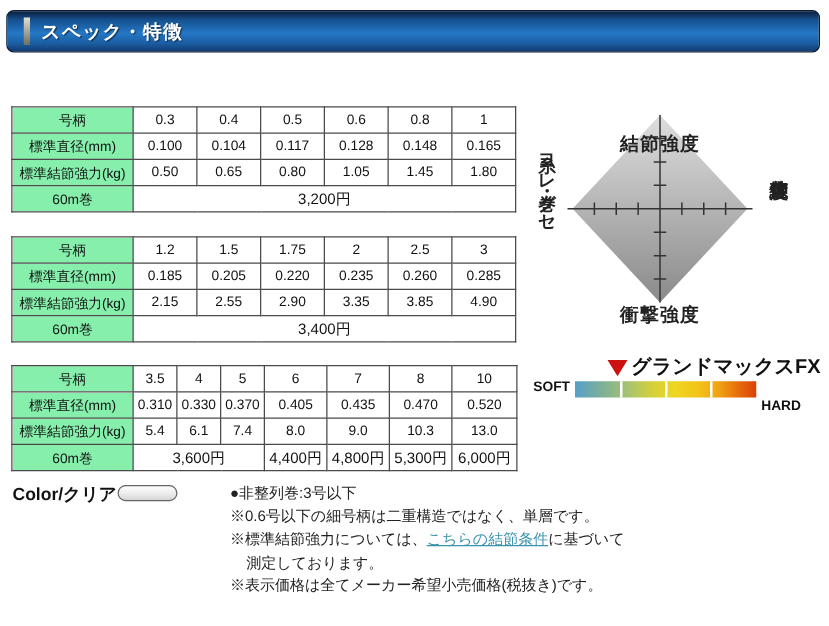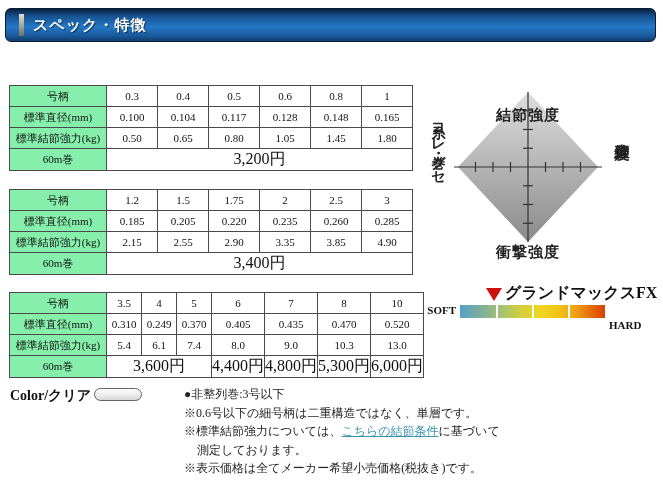--- a/index.html
+++ b/index.html
@@ -1,34 +1,34 @@
 <!DOCTYPE html>
 <html><head>
 <meta charset="utf-8">
 <style>
   html,body{margin:0;padding:0;background:#fff;}
   .page{position:relative;width:663px;height:501px;background:#ffffff;overflow:hidden;
-        font-family:Liberation Serif, serif;color:#111;}
+        font-family:Liberation Sans, sans-serif;color:#111;}
 
   
   .hdr{position:absolute;left:5px;top:8px;width:651px;height:34px;border-radius:6px;
        border:1px solid #081c38;box-sizing:border-box;
        background:linear-gradient(180deg,#0a1f3d 0%,#16518f 22%,#2478c6 55%,#1b5ea3 80%,#123c70 100%);}
   .hdr-accent{position:absolute;left:13px;top:5px;width:5px;height:22px;
        background:linear-gradient(180deg,#e3e0d2 0%,#a8a79b 50%,#6f6e63 100%);}
   .hdr-title{position:absolute;left:27px;top:0;height:34px;line-height:33px;
        color:#ffffff;font-weight:bold;font-size:15px;letter-spacing:1px;
        text-shadow:1px 1px 1px rgba(0,0,0,.55);}
 
   
   table.spec{position:absolute;left:9px;border-collapse:collapse;table-layout:fixed;}
   table.spec td{border:1px solid #4a4a4a;height:20px;padding:0;text-align:center;
        font-size:11px;color:#111;background:#ffffff;white-space:nowrap;overflow:hidden;}
   table.spec td.lbl{background:#86efac;}
-  table.spec td.price{font-size:16px;}
+  table.spec td.price{font-size:12px;}
   .t1{top:85px;} .t2{top:189px;} .t3{top:292px;}
 
   
   .radar-svg{position:absolute;left:443px;top:82px;}
   .axis-label{position:absolute;font-weight:bold;font-size:15px;color:#222;letter-spacing:1px;}
   .axis-label.h{width:80px;text-align:center;}
   .axis-label.v{writing-mode:vertical-rl;text-orientation:upright;letter-spacing:0;line-height:16px;}
   .lab-top{left:488px;top:66px;margin-top:40px;}
   .lab-bottom{left:488px;top:243px;}
   .lab-left{left:430px;top:113px;font-size:14px;}
@@ -176,21 +176,21 @@
       <td>4</td>
       <td>5</td>
       <td>6</td>
       <td>7</td>
       <td>8</td>
       <td>10</td>
     </tr>
     <tr>
       <td class="lbl">標準直径(mm)</td>
       <td>0.310</td>
-      <td>0.249</td>
+      <td>0.330</td>
       <td>0.370</td>
       <td>0.405</td>
       <td>0.435</td>
       <td>0.470</td>
       <td>0.520</td>
     </tr>
     <tr>
       <td class="lbl">標準結節強力(kg)</td>
       <td>5.4</td>
       <td>6.1</td>

